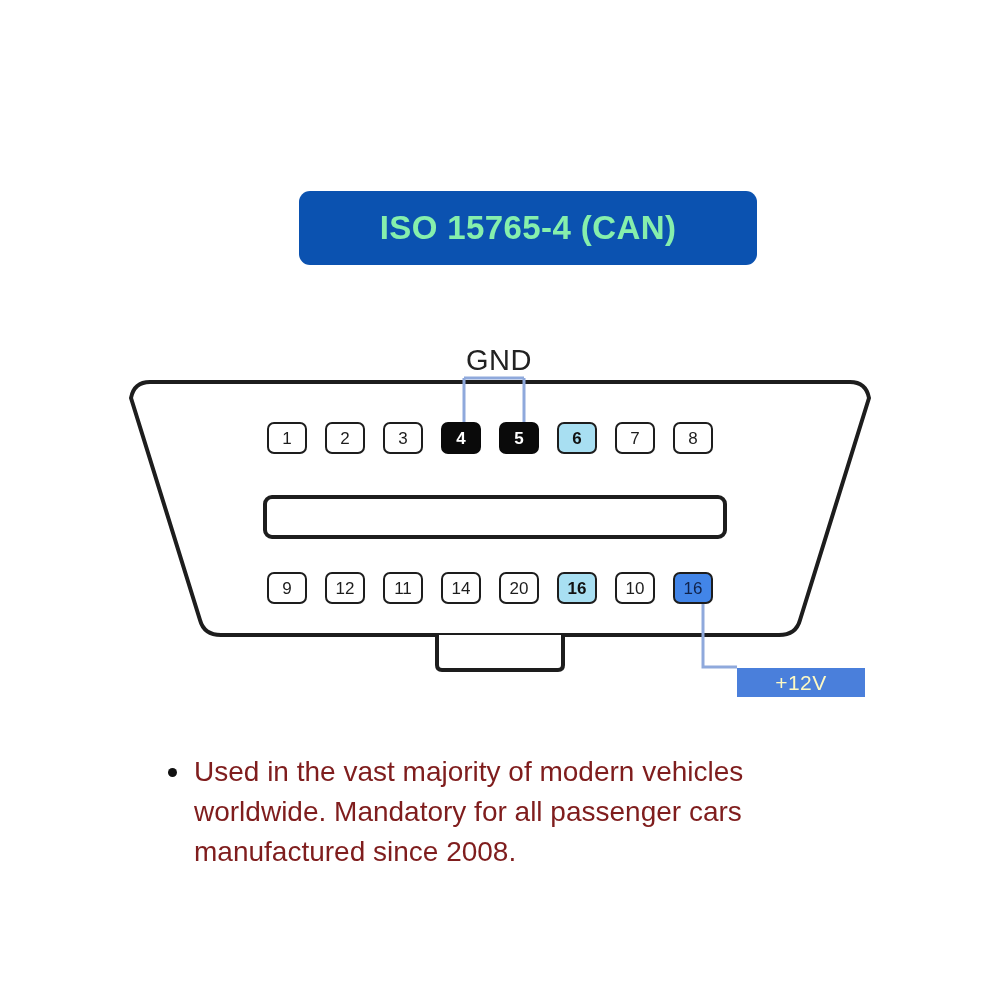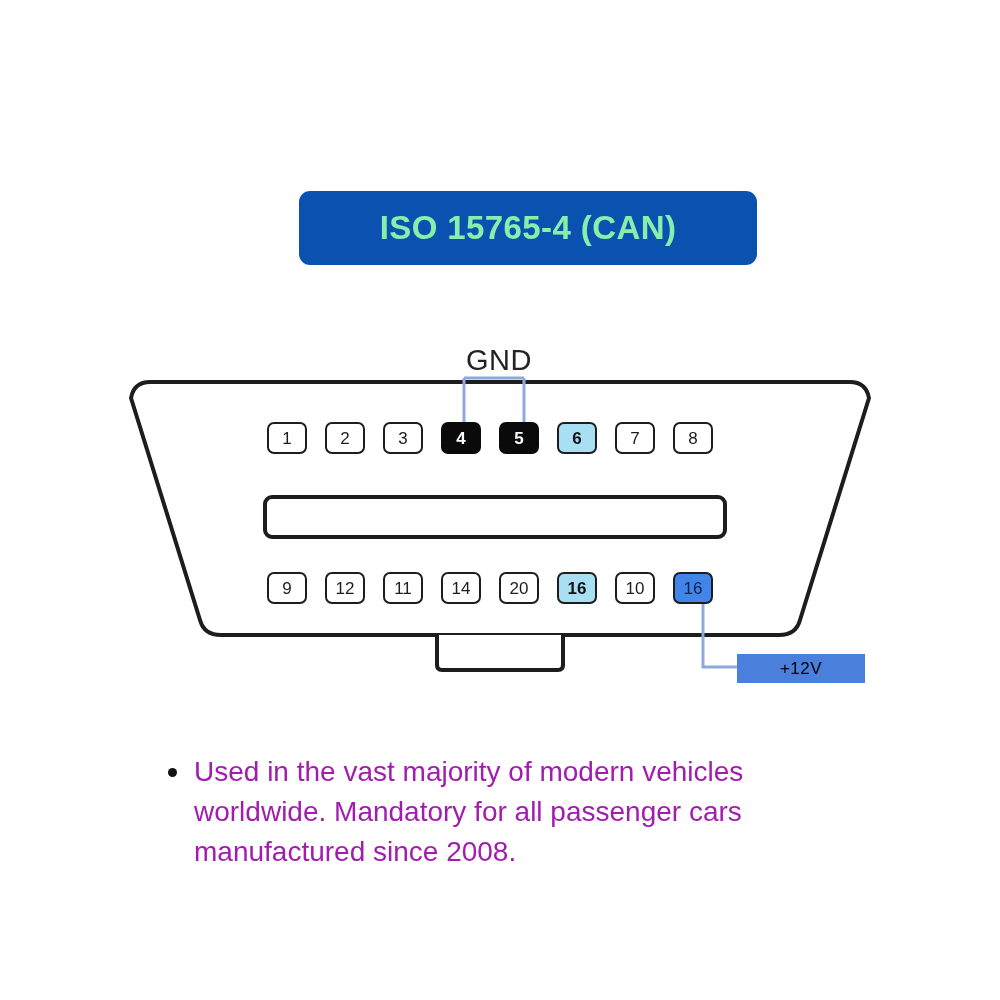--- a/index.html
+++ b/index.html
@@ -101,46 +101,46 @@
     top: 14px;
     width: 118px;
     text-align: center;
     font-size: 29px;
     color: #222222;
     letter-spacing: 0.5px;
   }
   .v12-label {
     position: absolute;
     left: 737px;
-    top: 324px;
+    top: 338px;
     width: 128px;
     height: 29px;
     background: #4A7FDB;
     display: flex;
     align-items: center;
     justify-content: center;
-    color: #000000;
-    font-size: 17px;
+    color: #fef9c3;
+    font-size: 21px;
     letter-spacing: 0.5px;
     box-sizing: border-box;
   }
 
   
   .bullets {
     position: absolute;
     left: 160px;
     top: 752px;
     width: 700px;
   }
   .bullet-item {
     position: relative;
     padding-left: 34px;
     font-size: 28px;
     line-height: 40px;
-    color: #a21caf;
+    color: #7f1d1d;
   }
   .bullet-dot {
     position: absolute;
     left: 8px;
     top: 16px;
     width: 9px;
     height: 9px;
     background: #111111;
     border-radius: 50%;
   }

